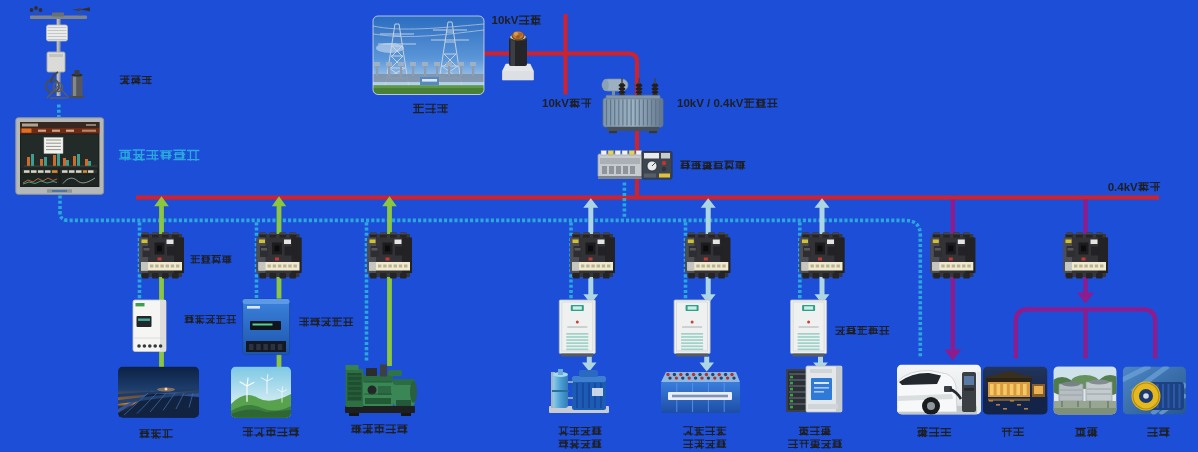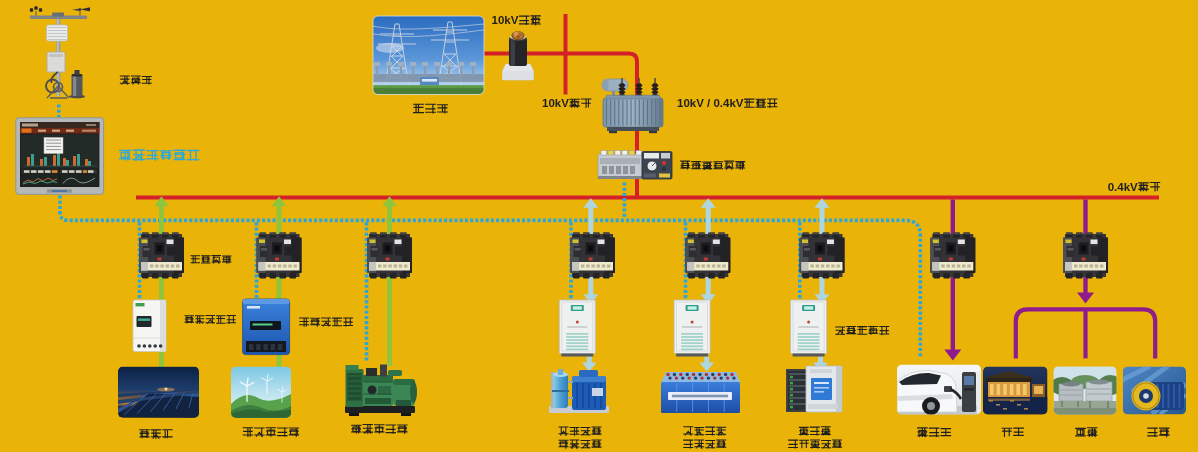--- a/index.html
+++ b/index.html
@@ -1,15 +1,15 @@
 <!DOCTYPE html>
 <html><head><meta charset="utf-8">
 <style>
 html,body{margin:0;padding:0;background:#ffffff;}
-#stage{position:relative;width:1198px;height:452px;background:#eab308;overflow:hidden;}
+#stage{position:relative;width:1198px;height:452px;background:#1d4ed8;overflow:hidden;}
 </style></head>
 <body>
 <div id="stage">
 <svg width="1198" height="452" viewBox="0 0 1198 452">
 <path d="M483.5 53.5 H629 Q637 53.5 637 61.5 V197.5" fill="none" stroke="#d42128" stroke-width="4.0" stroke-linecap="butt"></path>
       <line x1="565.5" y1="14.0" x2="565.5" y2="94.5" stroke="#d42128" stroke-width="4.0"></line>
       <line x1="136.0" y1="197.5" x2="1159.0" y2="197.5" stroke="#d42128" stroke-width="4.2"></line>
       <path d="M58.8 104.5 V117" fill="none" stroke="#2ba7de" stroke-width="3.6" stroke-linecap="butt" stroke-dasharray="3.1 2.1"></path>
       <path d="M60 195.5 V212.5 Q60 220.4 68 220.4 H905.3 Q920.3 220.4 920.3 235.4 V358" fill="none" stroke="#2ba7de" stroke-width="3.6" stroke-linecap="butt" stroke-dasharray="3.1 2.1"></path>
       <path d="M139.5 222.3 V299.0" fill="none" stroke="#2ba7de" stroke-width="3.6" stroke-linecap="butt" stroke-dasharray="3.1 2.1"></path>

